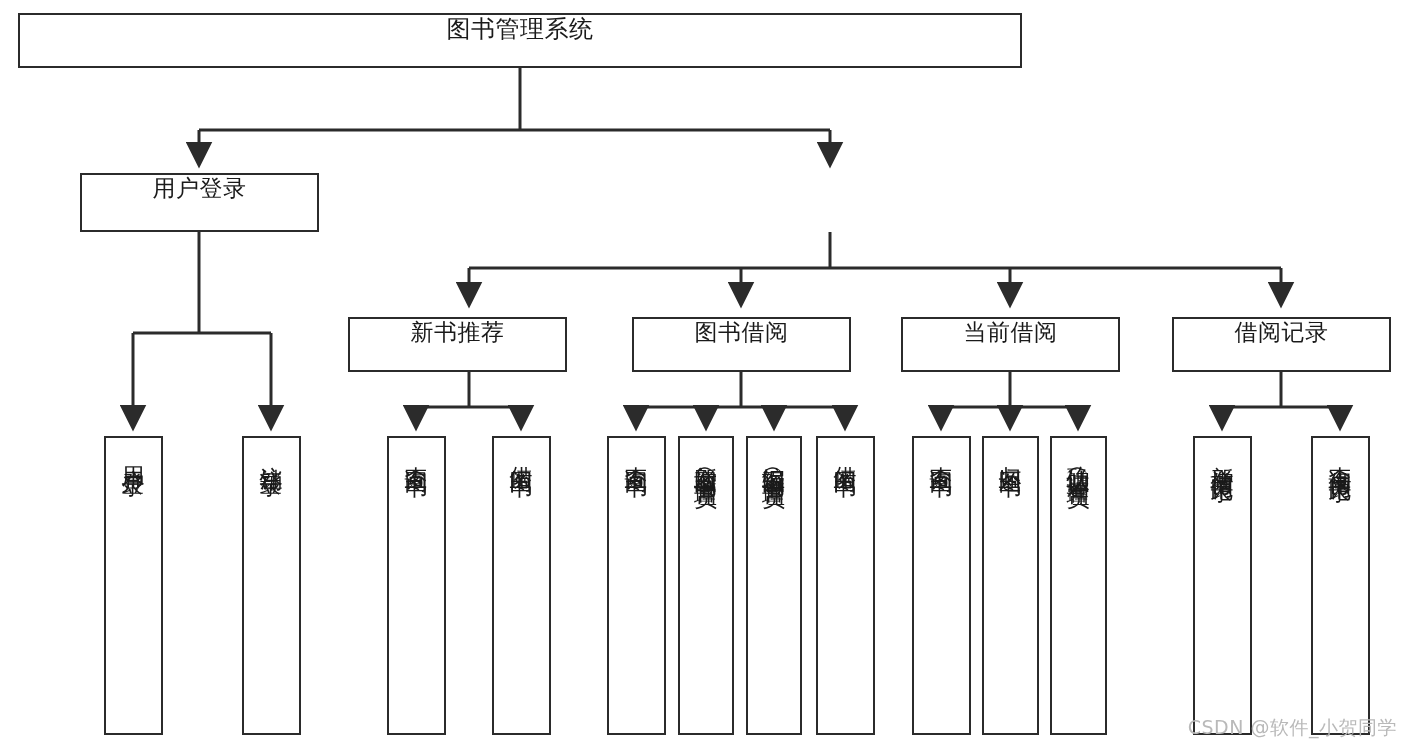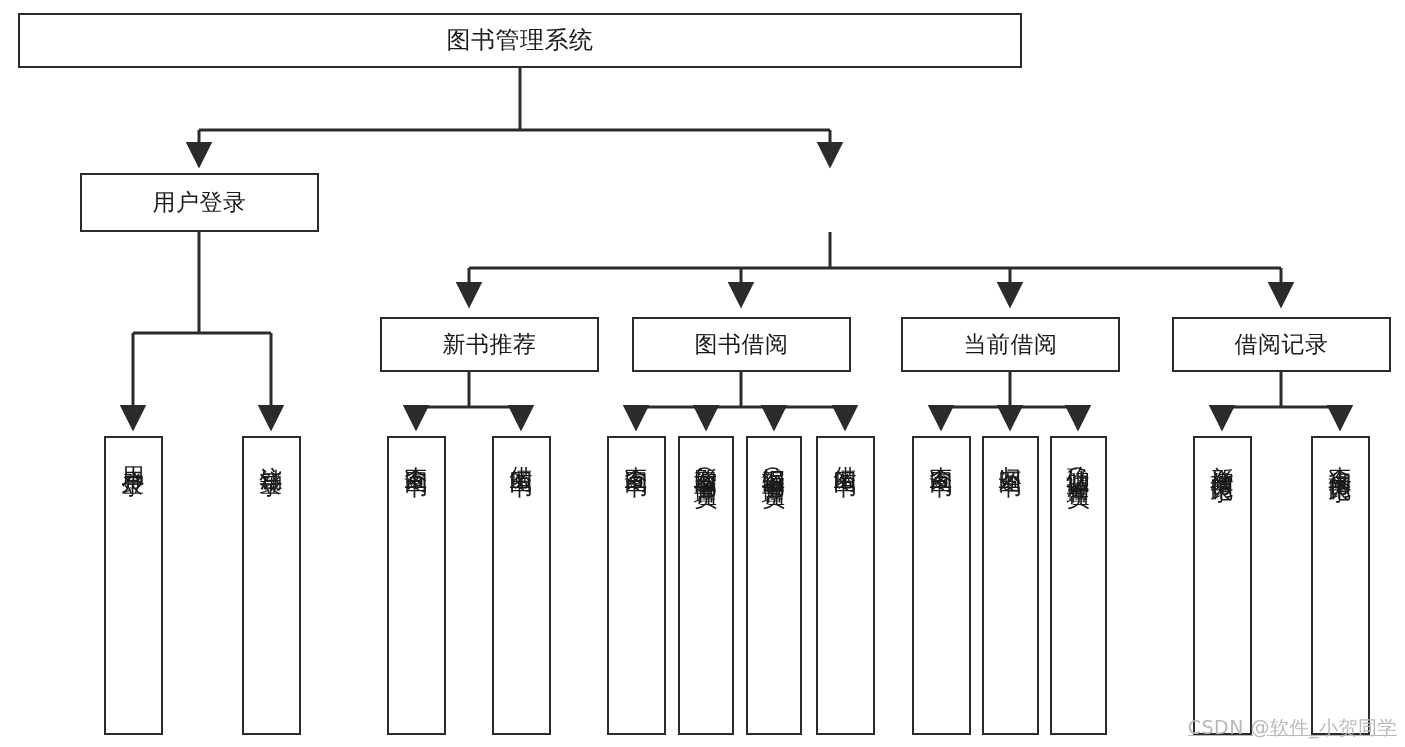--- a/index.html
+++ b/index.html
@@ -24,21 +24,20 @@
     top: 0;
     width: 1405px;
     height: 747px;
   }
   .node {
     position: absolute;
     box-sizing: border-box;
     border: 2px solid #2b2b2b;
     background: #ffffff;
     display: flex;
-    align-items: center;
     justify-content: center;
     color: #1a1a1a;
   }
   .node-label {
     display: block;
     text-align: center;
     line-height: 1.18;
     letter-spacing: 0.5px;
   }
   .node.horiz .node-label {
@@ -62,21 +61,20 @@
   }
   .watermark {
     position: absolute;
     right: 8px;
     bottom: 6px;
     font-size: 19px;
     color: #b9b9b9;
     white-space: nowrap;
     letter-spacing: 0.5px;
     pointer-events: none;
-    text-decoration: underline;
   }
 </style>
 </head>
 <body>
 
 <div id="diagram-root">
 
   <svg id="diagram-svg" viewBox="0 0 1405 747" xmlns="http://www.w3.org/2000/svg">
     <defs>
       <marker id="arrow" viewBox="0 0 12 12" refX="10" refY="6" markerWidth="9" markerHeight="9" orient="auto-start-reverse">
@@ -128,21 +126,21 @@
   </svg>
 
   <div class="node horiz root" style="left:18px; top:13px; width:1004px; height:55px;">
     <span class="node-label">图书管理系统</span>
   </div>
 
   <div class="node horiz" style="left:80px; top:173px; width:239px; height:59px;">
     <span class="node-label">用户登录</span>
   </div>
 
-  <div class="node horiz" style="left:380px; top:317px; width:219px; height:55px;">
+  <div class="node horiz" style="left:348px; top:317px; width:219px; height:55px;">
     <span class="node-label">新书推荐</span>
   </div>
   <div class="node horiz" style="left:901px; top:317px; width:219px; height:55px;">
     <span class="node-label">当前借阅</span>
   </div>
   <div class="node horiz" style="left:632px; top:317px; width:219px; height:55px;">
     <span class="node-label">图书借阅</span>
   </div>
   <div class="node horiz" style="left:1172px; top:317px; width:219px; height:55px;">
     <span class="node-label">借阅记录</span>

